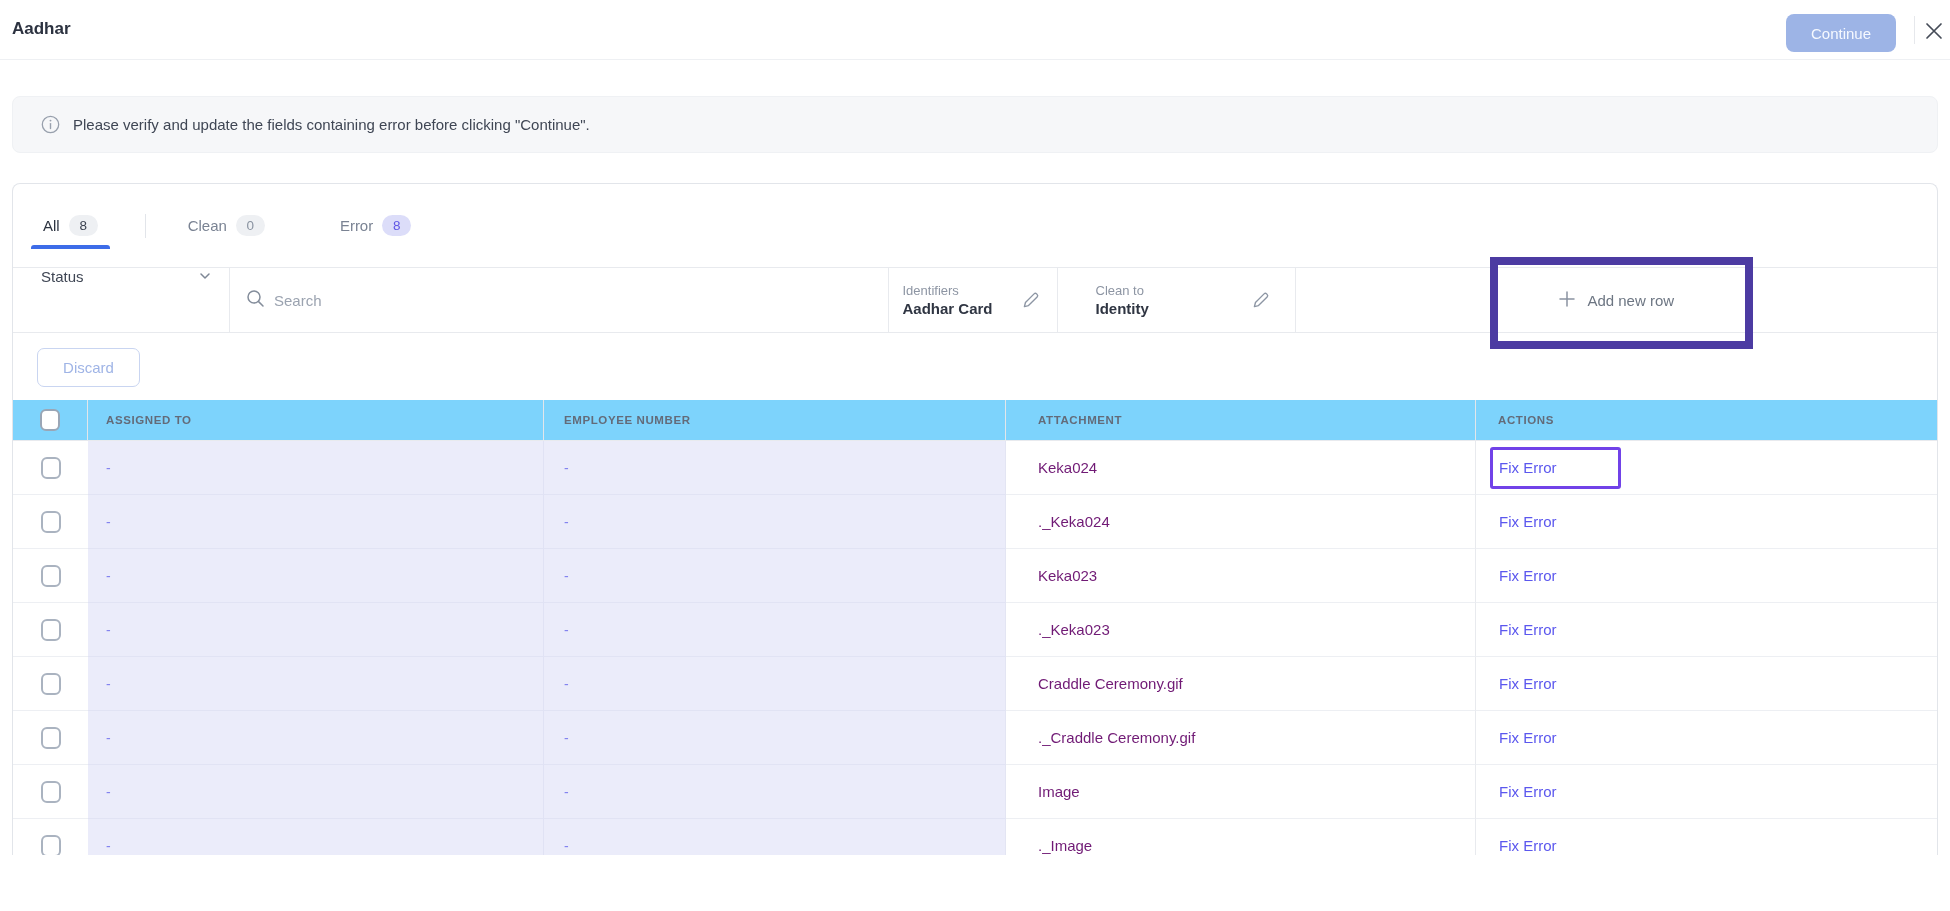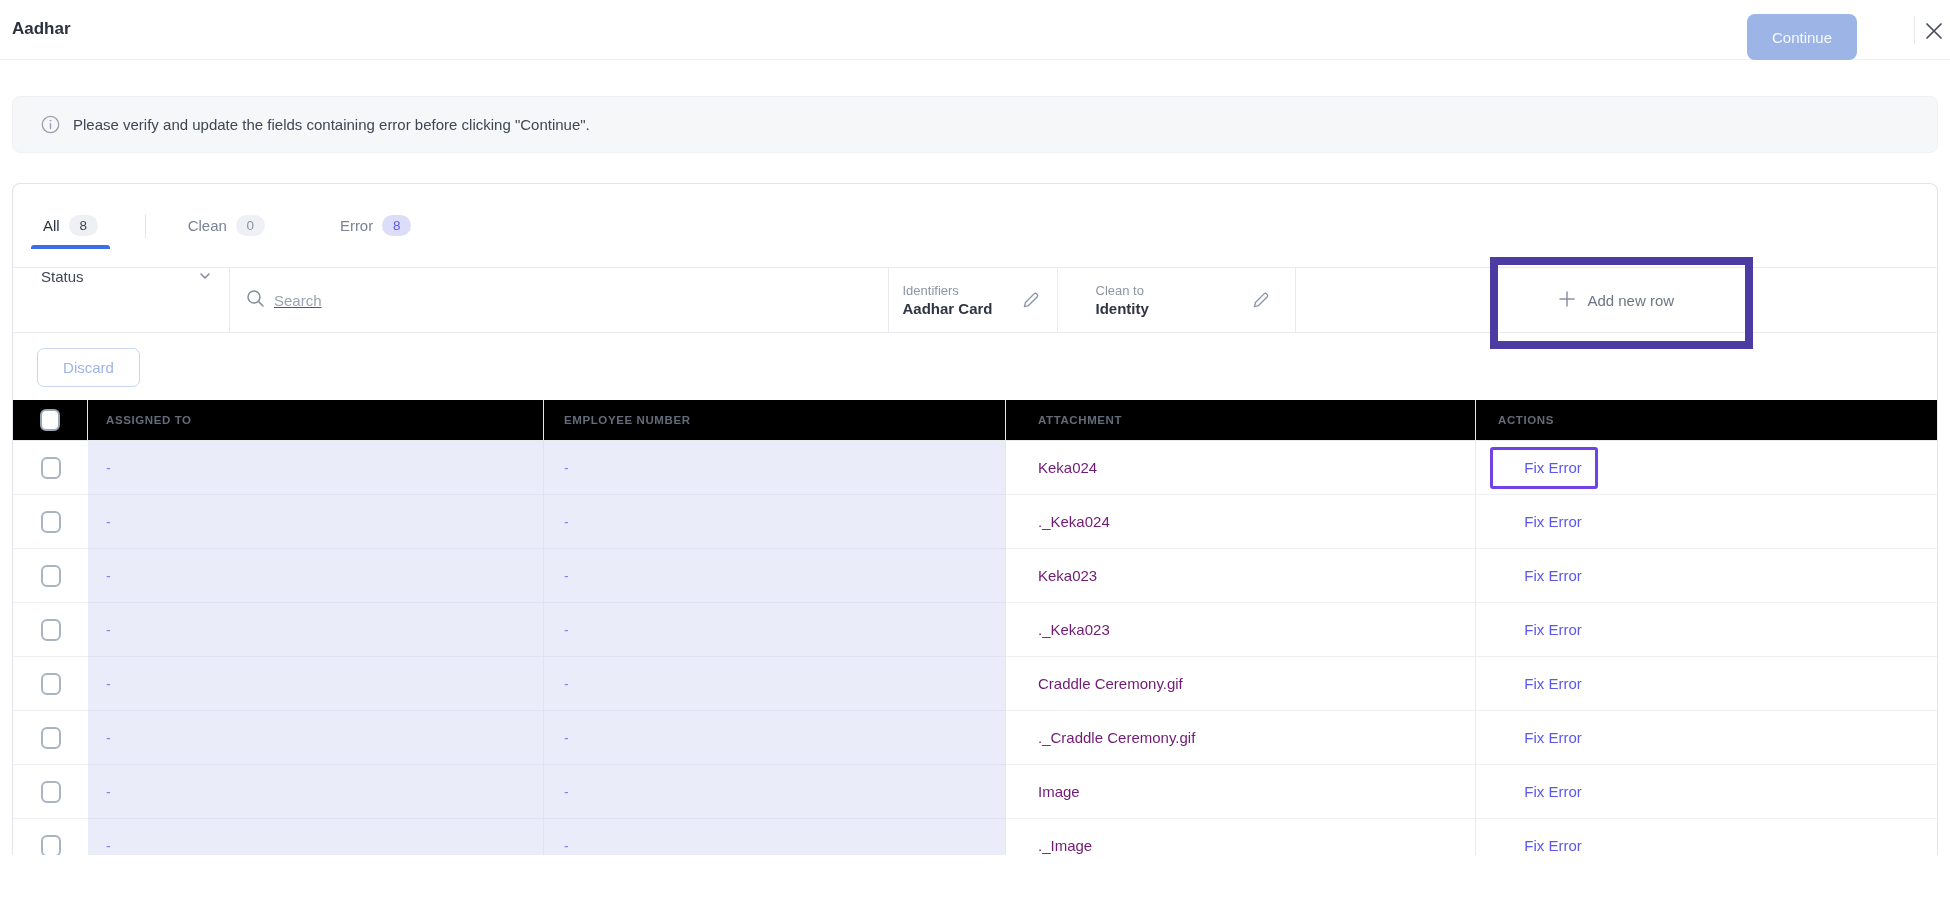--- a/index.html
+++ b/index.html
@@ -4,21 +4,21 @@
 <style>
   * { margin:0; padding:0; box-sizing:border-box; }
   html,body { background:#ffffff; }
   body { font-family:"Liberation Sans","DejaVu Sans",sans-serif; color:#3a4150; }
   .canvas { position:relative; width:1950px; height:911px; background:#fff; overflow:hidden; }
 
   
   .topbar { position:absolute; left:0; top:0; width:100%; height:60px; background:#fff;
             border-bottom:1px solid #eef0f3; }
   .page-title { position:absolute; left:12px; top:19px; font-size:17px; font-weight:700; color:#2c3240; }
-  .continue-btn { position:absolute; left:1747px; top:14px; width:110px; height:46px;
+  .continue-btn { position:absolute; left:1786px; top:14px; width:110px; height:38px;
                   background:#9db4e6; color:#f6f9ff; border:none; border-radius:8px;
                   font-size:15px; font-family:inherit; cursor:pointer; }
   .topbar-vdiv { position:absolute; left:1914px; top:16px; width:1px; height:28px; background:#e6e8ec; }
   .close-btn { position:absolute; left:1922px; top:19px; width:24px; height:24px; background:none; border:none;
                cursor:pointer; padding:0; }
 
   
   .banner { position:absolute; left:12px; top:96px; width:1926px; height:57px; background:#f6f7f9;
             border:1px solid #eff1f4; border-radius:8px; display:flex; align-items:center; padding-left:28px; }
   .banner-icon { flex:0 0 auto; display:flex; margin-right:13px; }
@@ -40,41 +40,41 @@
   .tab-badge.purple { background:#dcddf9; color:#6158e6; }
   .tab-vdiv { width:1px; height:24px; background:#e2e5ea; margin:0 42px 0 47px; }
   .tab + .tab { margin-left:75px; }
 
   
   .filter-row { height:65px; border-bottom:1px solid #e8eaee; display:flex; align-items:stretch; }
   .vdiv { width:1px; background:#e8eaee; }
   .status-select { width:216px; display:flex; align-items:flex-start; padding:0 16px 0 28px; cursor:pointer; }
   .status-label { font-size:15px; color:#3f4654; flex:1; }
   .search-box { flex:1; display:flex; align-items:center; padding-left:16px; gap:9px; }
-  .search-input { border:none; outline:none; flex:1; font-size:15px; font-family:inherit; color:#0f766e;
-                  background:transparent;text-decoration:underline; }
+  .search-input { border:none; outline:none; flex:1; font-size:15px; font-family:inherit; color:#0f172a;
+                  background:transparent; }
   .search-input::placeholder { color:#9ba3b0; }
   .field-section { display:flex; align-items:center; justify-content:space-between; cursor:pointer; }
   .field-identifiers { width:168px; padding:0 16px 0 14px; }
   .field-moveto { width:237px; padding:0 24px 0 38px; }
   .field-texts { display:flex; flex-direction:column; gap:2px; }
   .field-label { font-size:13px; color:#8d95a3; }
   .field-value { font-size:15px; font-weight:600; color:#2f3542; }
   .pencil-btn { background:none; border:none; cursor:pointer; padding:0; display:flex; }
   .addrow-btn { flex:1; display:flex; align-items:center; justify-content:center; gap:11px; background:none;
                 border:none; cursor:pointer; font-size:15px; font-family:inherit; color:#6d7683; }
 
   
   .discard-row { height:67px; padding:15px 0 0 24px; }
   .discard-btn { width:103px; height:39px; background:#fff; border:1px solid #c9d5f1; border-radius:7px;
                  color:#9fb4e6; font-size:15px; font-family:inherit; cursor:pointer; }
 
   
   .tgrid { display:grid; grid-template-columns:75px 456px 462px 470px auto; }
-  .thead { height:41px; background:#000000; border-bottom:1px solid #e8eaee; }
+  .thead { height:41px; background:#7dd3fc; border-bottom:1px solid #e8eaee; }
   .th { display:flex; align-items:center; font-size:11.5px; font-weight:700; letter-spacing:.6px;
         color:#636b79; border-right:1px solid #e3e6ea; }
   .th:last-child { border-right:none; }
   .th-check { justify-content:center; }
   .th-assigned { padding-left:18px; }
   .th-emp { padding-left:20px; }
   .th-att { padding-left:32px; }
   .th-act { padding-left:22px; }
 
   .trow { height:54px; }
@@ -82,22 +82,22 @@
   .c-check { justify-content:center; background:#fff; }
   .c-lav { background:#ebecfa; border-bottom:1px solid #e1e3f4; font-size:14px; color:#8484ef; }
   .c-assigned { padding-left:18px; border-right:1px solid #e0e2f4; }
   .c-emp { padding-left:20px; border-right:1px solid #e3e5f3; }
   .c-att { padding-left:32px; font-size:15px; color:#701a75; border-right:1px solid #e8eaee; }
   .c-act { padding-left:14px; }
 
   .checkbox { width:20px; height:22px; border:2px solid #aab3c0; border-radius:6px; background:#fff; cursor:pointer; }
   .checkbox.hdr { border-color:#9aa6b6; }
 
-  .fix-box { display:inline-flex; align-items:center; height:42px; width:108px; border:3px solid transparent;
-             border-radius:3px; padding-left:18px;justify-content:center; }
+  .fix-box { display:inline-flex; align-items:center; height:42px; width:131px; border:3px solid transparent;
+             border-radius:3px; padding-left:6px; }
   .fix-box.hl { border-color:#7142e8; }
   .fix-link { font-size:15px; color:#5b57ee; text-decoration:none; cursor:pointer; }
 
   
   .moveto-annotation { position:absolute; left:1490px; top:257px; width:263px; height:92px;
                        border:8px solid #4c3ba2; pointer-events:none; z-index:6; }
 </style>
 </head>
 <body>
 

